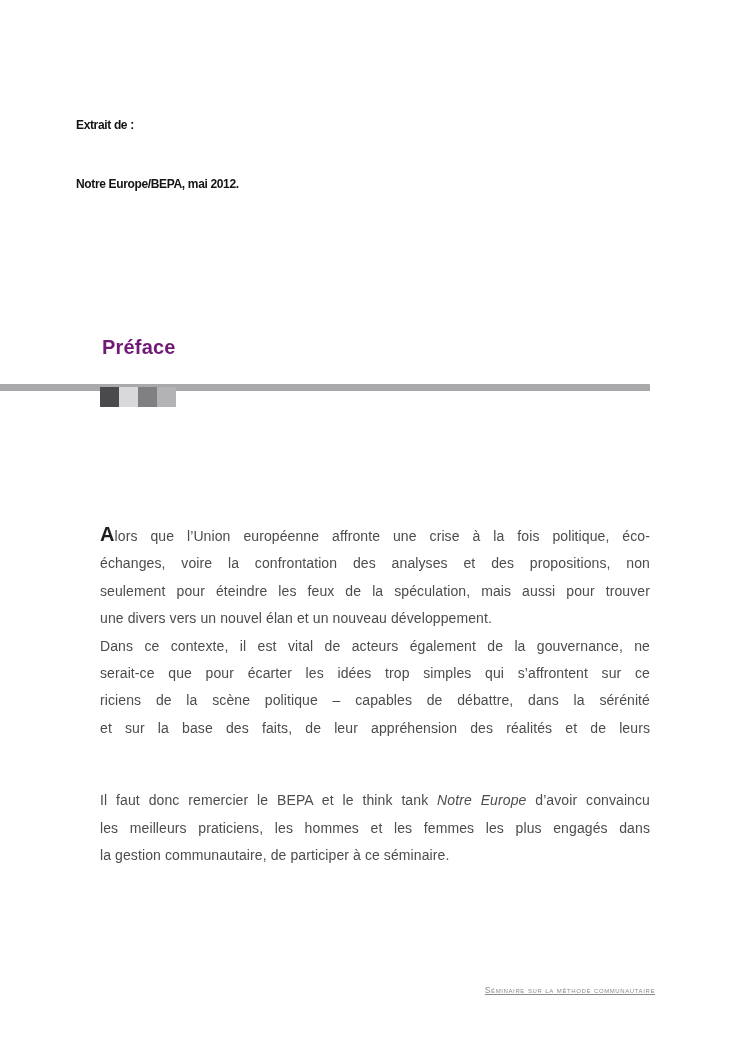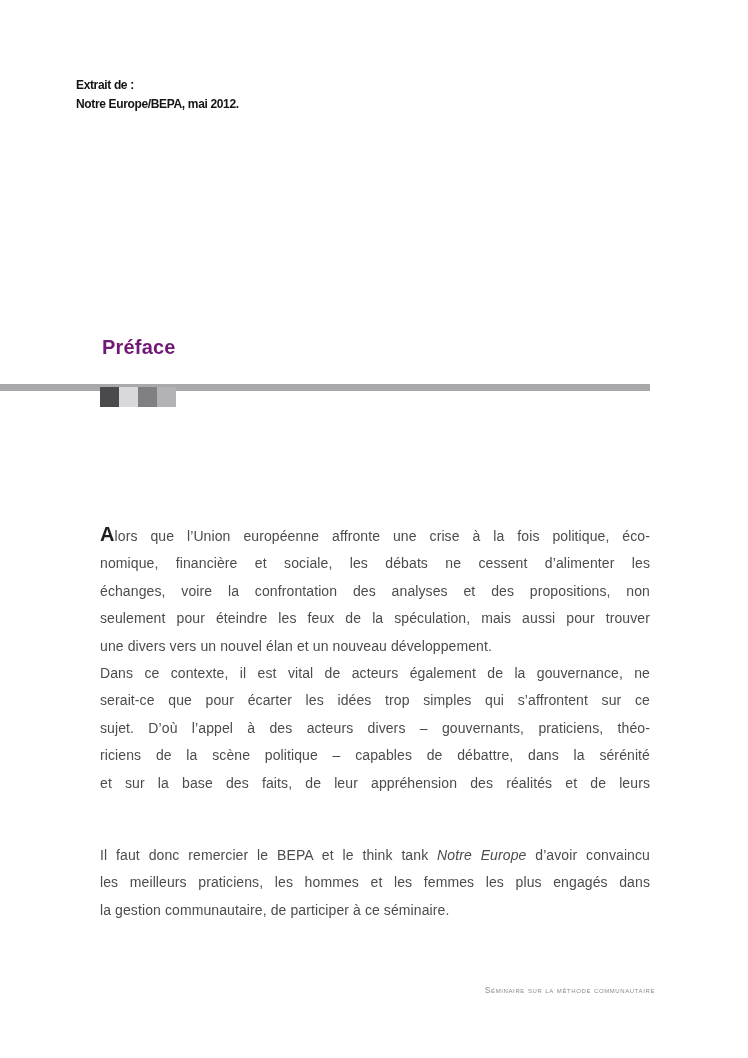--- a/index.html
+++ b/index.html
@@ -17,21 +17,21 @@
   .source-note {
     position: absolute;
     left: 76px;
     top: 76px;
     color: #141414;
     font-weight: bold;
     font-size: 12px;
     letter-spacing: -0.35px;
     line-height: 19px;
   }
-  .source-note div { white-space: nowrap; }
+  .source-note div { white-space: nowrap; margin-top: 40px; }
 
   
   .chapter-title {
     position: absolute;
     left: 102px;
     top: 336px;
     font-size: 20px;
     font-weight: bold;
     color: #701a75;
     letter-spacing: 0.2px;
@@ -88,20 +88,21 @@
   
   .running-footer {
     position: absolute;
     right: 93px;
     top: 985px;
     font-size: 8.5px;
     color: #8a8a8d;
     font-variant: small-caps;
     letter-spacing: 0.6px;
     white-space: nowrap;
+    text-decoration: underline;
   }
 </style>
 </head>
 <body>
 
 <div class="page">
 
   <div class="source-note">
     <div>Extrait de :</div>
     <div>Notre Europe/BEPA, mai 2012.</div>
@@ -113,28 +114,26 @@
   <div class="rule-squares">
     <div class="sq" style="background: rgb(74, 74, 76);"></div>
     <div class="sq" style="background: rgb(217, 217, 219);"></div>
     <div class="sq" style="background: rgb(128, 128, 131);"></div>
     <div class="sq" style="background: rgb(179, 179, 182);"></div>
   </div>
 
   <div class="body-text">
 
     <div class="line"><span class="dropcap">A</span><span>lors que l’Union européenne affronte une crise à la fois politique, éco-</span></div>
-    <div class="line">nomique, financière et sociale, les débats ne cessent d’alimenter les</div>
     <div class="line">échanges, voire la confrontation des analyses et des propositions, non</div>
     <div class="line">seulement pour éteindre les feux de la spéculation, mais aussi pour trouver</div>
     <div class="line last">une divers vers un nouvel élan et un nouveau développement.</div>
 
     <div class="line">Dans ce contexte, il est vital de acteurs également de la gouvernance, ne</div>
     <div class="line">serait-ce que pour écarter les idées trop simples qui s’affrontent sur ce</div>
-    <div class="line">sujet. D’où l’appel à des acteurs divers – gouvernants, praticiens, théo-</div>
     <div class="line">riciens de la scène politique – capables de débattre, dans la sérénité</div>
     <div class="line">et sur la base des faits, de leur appréhension des réalités et de leurs</div>
 
     <div class="line para-gap"><span>Il faut donc remercier le BEPA et le think tank </span><span class="italic">Notre Europe</span><span> d’avoir convaincu</span></div>
     <div class="line">les meilleurs praticiens, les hommes et les femmes les plus engagés dans</div>
     <div class="line last">la gestion communautaire, de participer à ce séminaire.</div>
 
   </div>
 
   <div class="running-footer">Séminaire sur la méthode communautaire</div>

